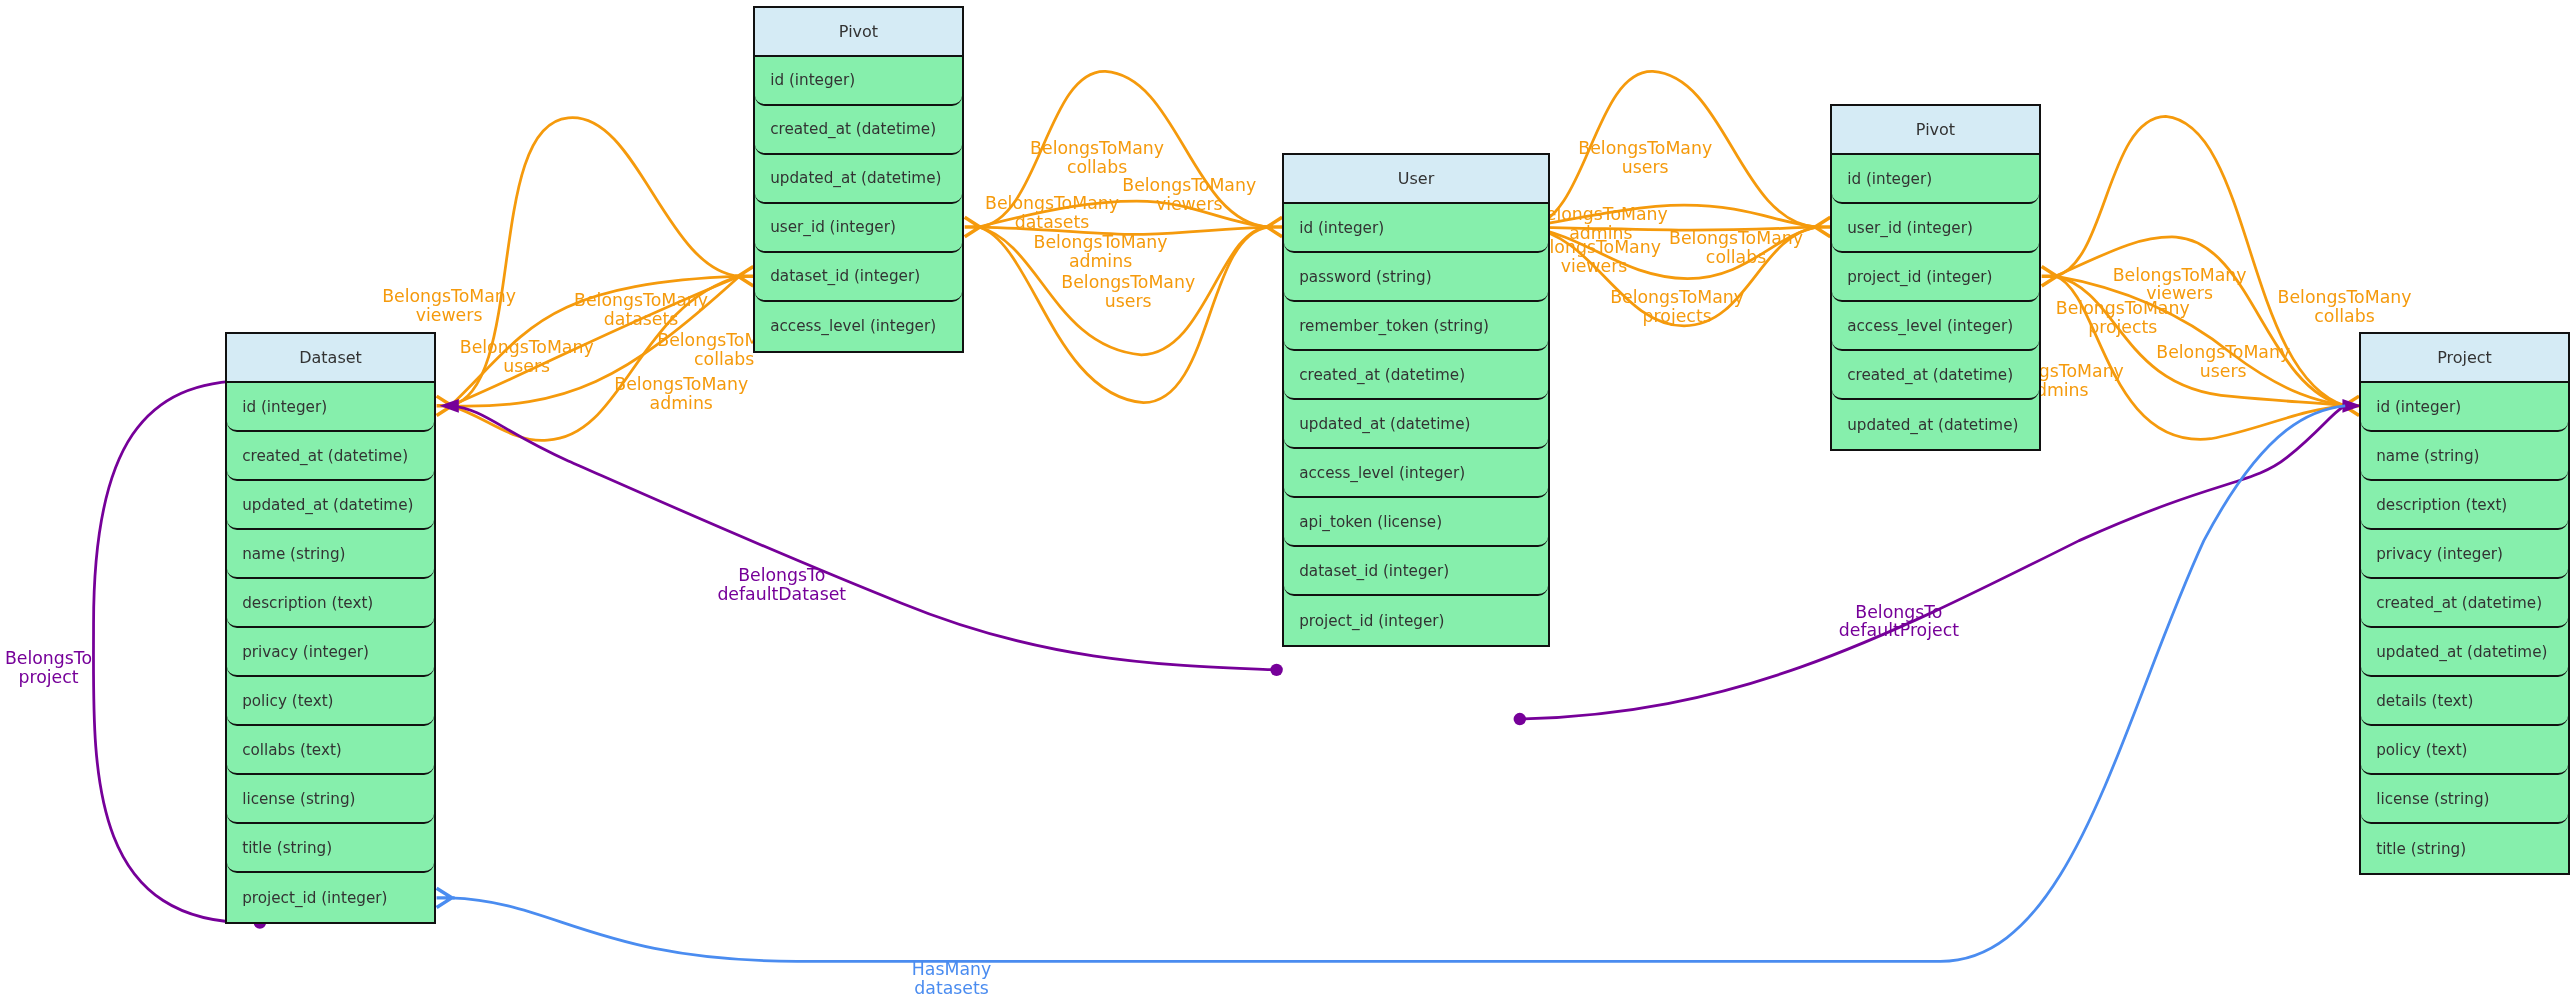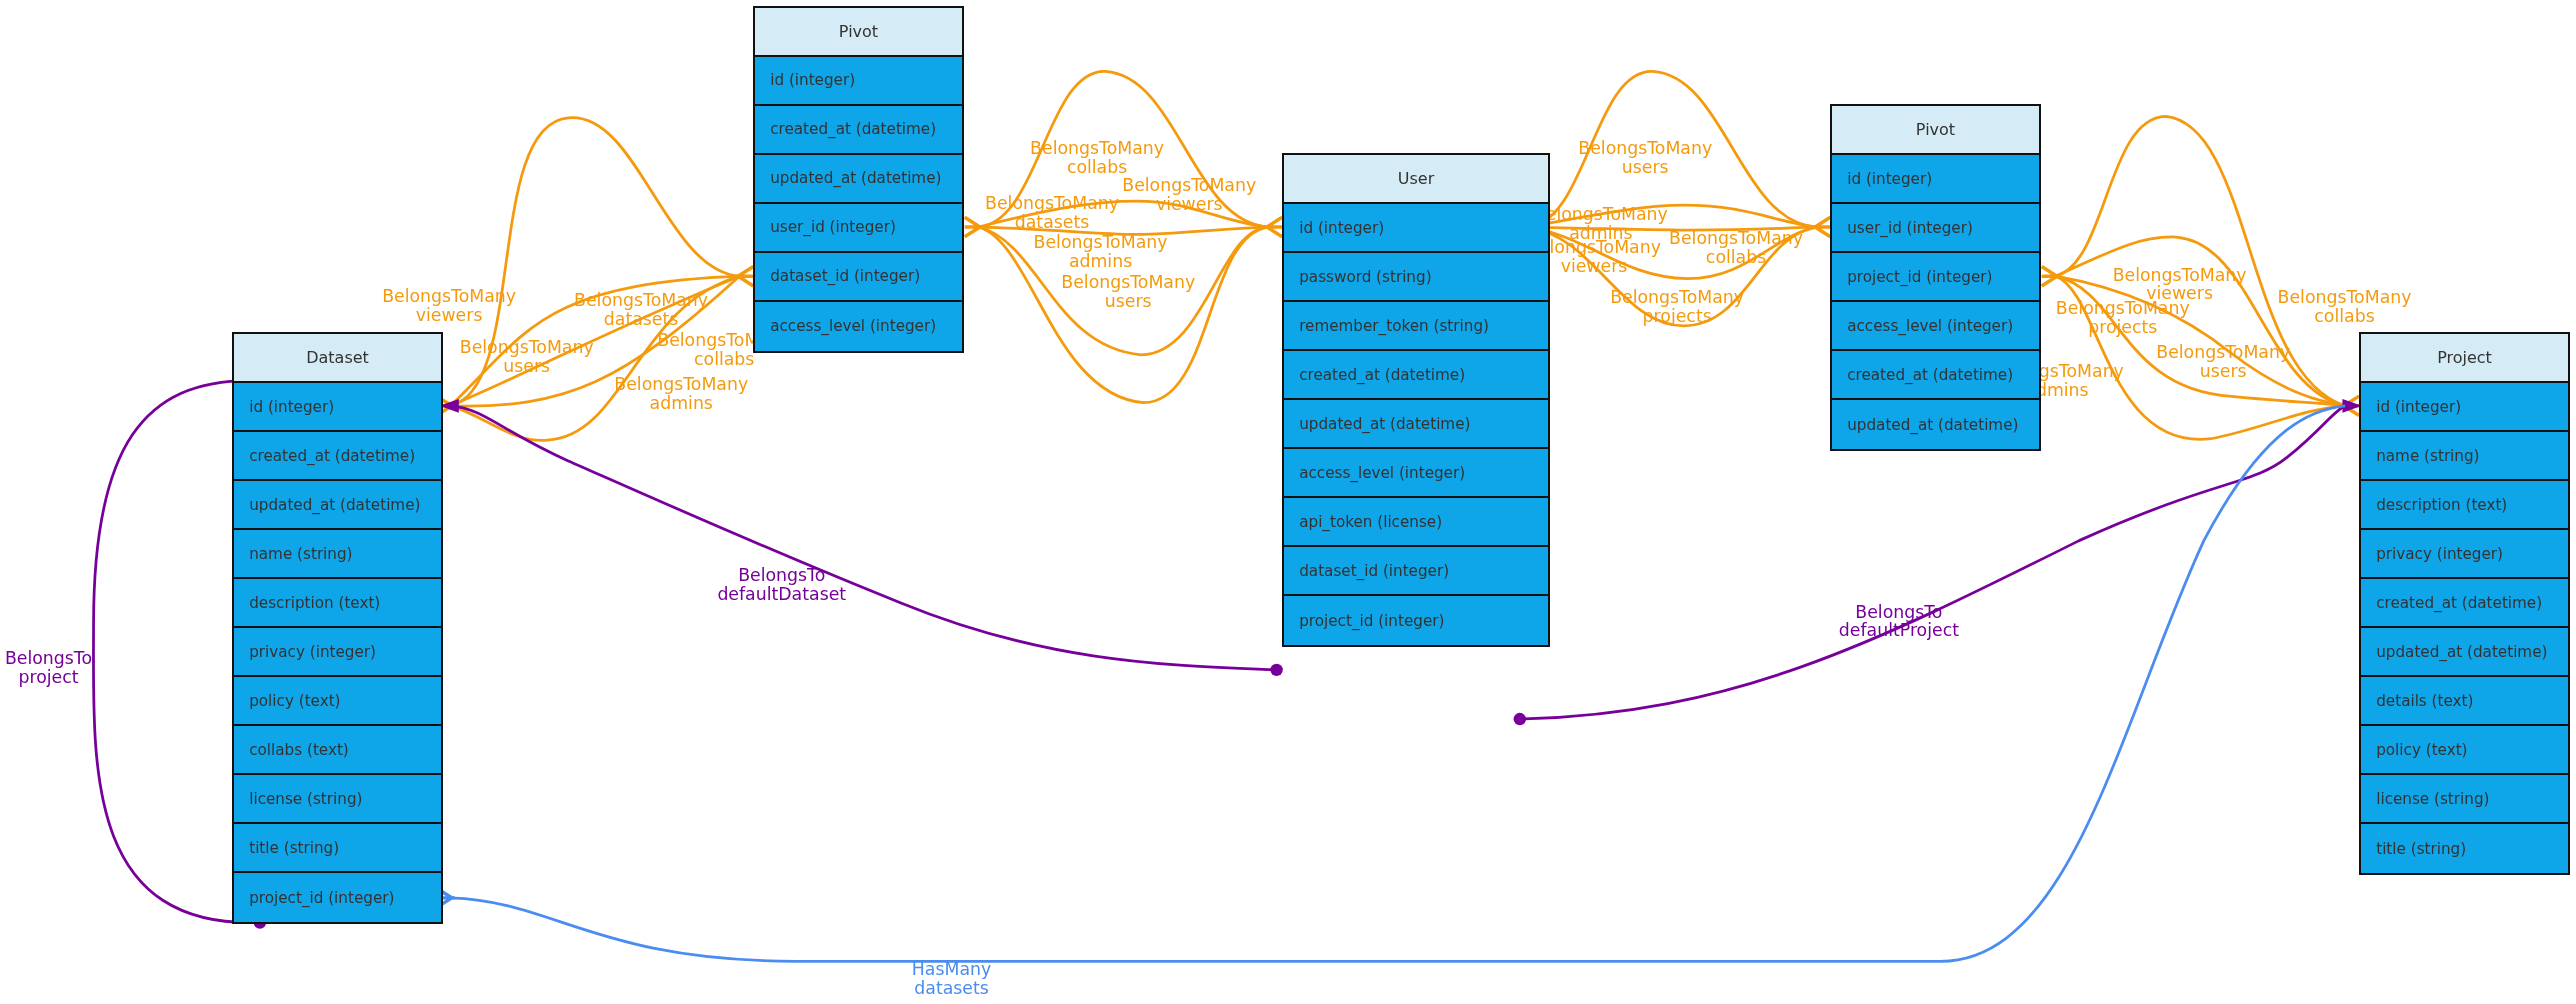--- a/index.html
+++ b/index.html
@@ -1,23 +1,23 @@
 <!DOCTYPE html>
 <html style="font-size:11px"><head>
 <meta charset="utf-8">
 <style>
   html, body { margin: 0; padding: 0; background: #ffffff; }
   body { width: 2576px; height: 1005px; position: relative; overflow: hidden;
          font-family: "DejaVu Sans", sans-serif; }
   #diagram { position: absolute; left: 0; top: 0; }
-  .entity-box { position: absolute; border: 2.1px solid #111; box-sizing: border-box; background: #0ea5e9; }
+  .entity-box { position: absolute; border: 2.1px solid #111; box-sizing: border-box; background: #86efac; }
   .entity-header { height: 49px; background: #d5ebf5; border-bottom: 2.1px solid #111; box-sizing: border-box;
                    display: flex; align-items: center; justify-content: center; font-size: 16px; color: #333; }
   .entity-row { height: 49px; border-bottom: 2.1px solid #111; box-sizing: border-box; display: flex; align-items: center;
-                padding-left: 15.2px; font-size: 15.2px; color: #333; white-space: nowrap; }
+                padding-left: 15.2px; font-size: 15.2px; color: #333; white-space: nowrap; border-radius: 10px; }
   .entity-row:last-child { border-bottom: none; }
   .edge-label { font-family: "DejaVu Sans", sans-serif; font-size: 25px; text-anchor: middle; }
 </style>
 </head>
 <body>
 
 <svg id="diagram" width="2576" height="1005" xmlns="http://www.w3.org/2000/svg" viewBox="0 0 3717 1450">
   <g id="edges">
       <path d="M 650 585.5 C 760 560, 700 180, 820 170 C 920 160, 960 390, 1067 398.5" fill="none" stroke="#f59a0c" stroke-width="4"></path>
       <path d="M 650 585.5 C 760 480, 780 410, 1067 398.5" fill="none" stroke="#f59a0c" stroke-width="4"></path>
@@ -80,21 +80,21 @@
       <text class="edge-label" fill="#f59a0c"><tspan x="3063" y="453">BelongsToMany</tspan><tspan x="3063" dy="27">projects</tspan></text>
       <text class="edge-label" fill="#f59a0c"><tspan x="3208" y="517">BelongsToMany</tspan><tspan x="3208" dy="27">users</tspan></text>
       <text class="edge-label" fill="#f59a0c"><tspan x="2968" y="544">BelongsToMany</tspan><tspan x="2968" dy="27">admins</tspan></text>
       <text class="edge-label" fill="#760099"><tspan x="1128" y="838">BelongsTo</tspan><tspan x="1128" dy="27">defaultDataset</tspan></text>
       <text class="edge-label" fill="#760099"><tspan x="2740" y="891">BelongsTo</tspan><tspan x="2740" dy="27">defaultProject</tspan></text>
       <text class="edge-label" fill="#760099"><tspan x="70" y="958">BelongsTo</tspan><tspan x="70" dy="27">project</tspan></text>
       <text class="edge-label" fill="#4a8cf0"><tspan x="1373" y="1407">HasMany</tspan><tspan x="1373" dy="27">datasets</tspan></text>
     </g>
 </svg>
 <div id="boxes">
-    <div class="entity-box" style="left: 232px; top: 332px; width: 211px;">
+    <div class="entity-box" style="left: 225px; top: 332px; width: 211px;">
       <div class="entity-header">Dataset</div>
       <div class="entity-row">id (integer)</div>
       <div class="entity-row">created_at (datetime)</div>
       <div class="entity-row">updated_at (datetime)</div>
       <div class="entity-row">name (string)</div>
       <div class="entity-row">description (text)</div>
       <div class="entity-row">privacy (integer)</div>
       <div class="entity-row">policy (text)</div>
       <div class="entity-row">collabs (text)</div>
       <div class="entity-row">license (string)</div>

